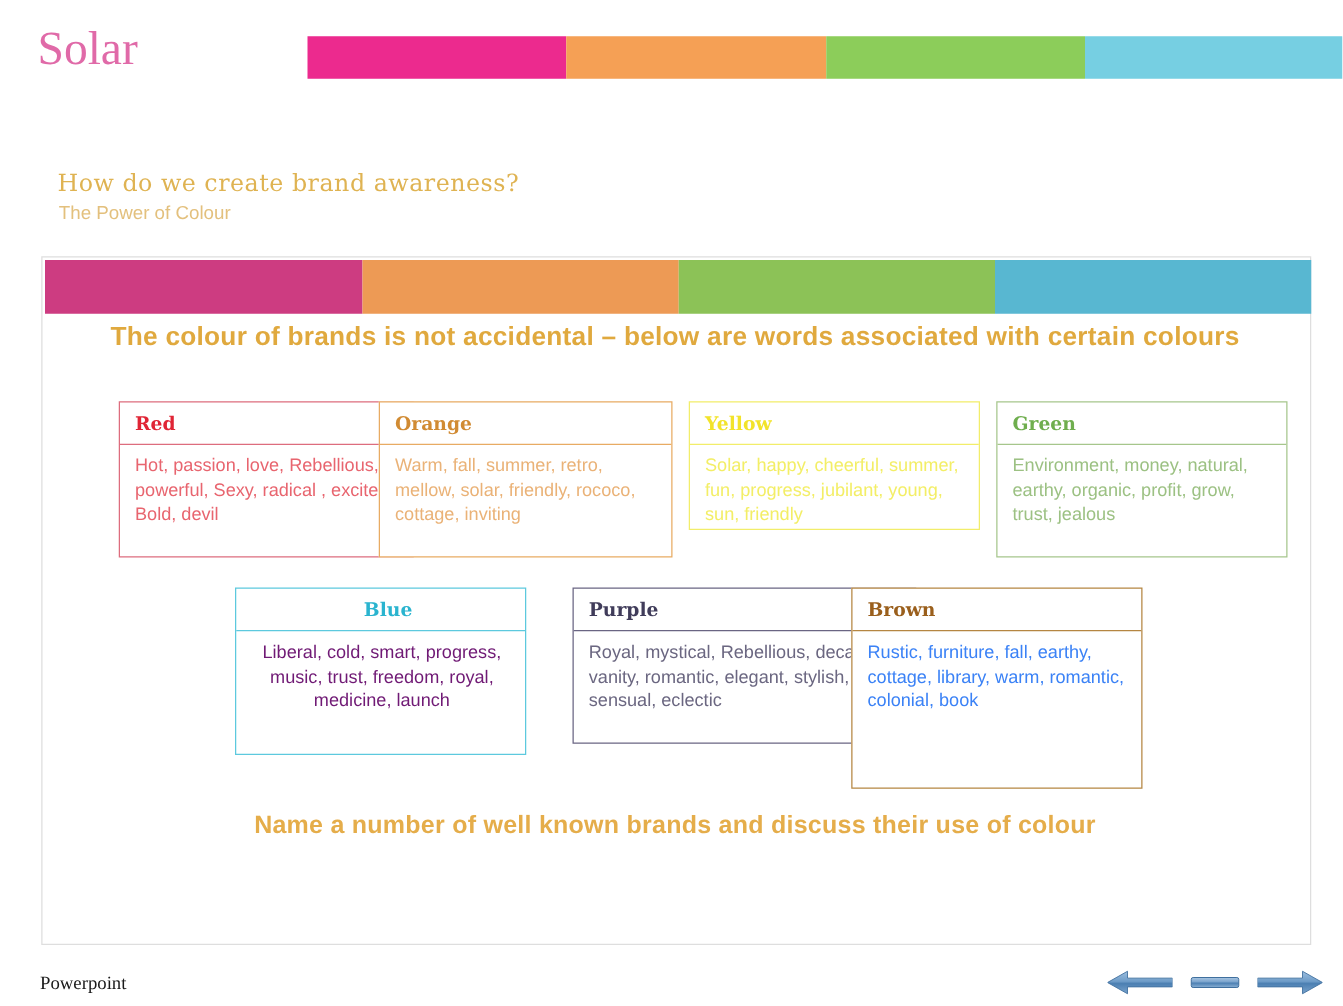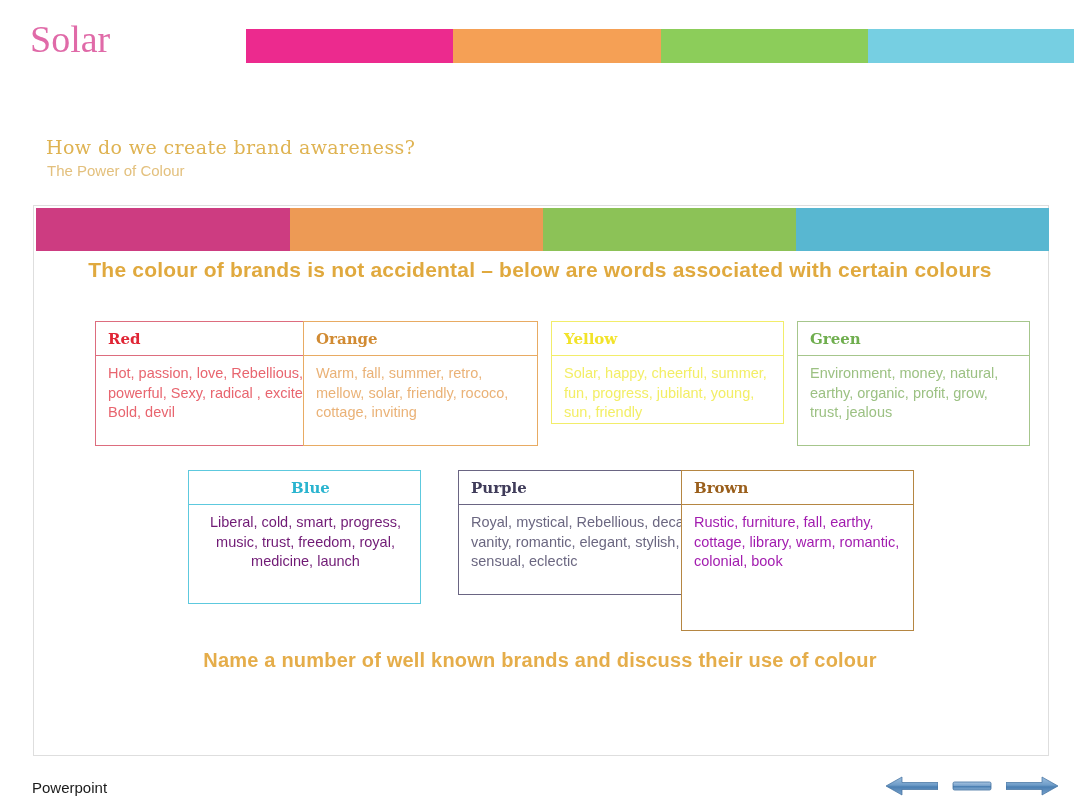--- a/index.html
+++ b/index.html
@@ -156,21 +156,21 @@
     font-weight: bold;
     color: #e5ad4a;
     letter-spacing: 0.2px;
   }
 
   
   #footer-label {
     position: absolute;
     left: 32px;
     top: 779px;
-    font-family: Liberation Sans, sans-serif;
+    font-family: Liberation Serif, serif;
     font-size: 15px;
     color: #1a1a1a;
   }
   #nav-controls {
     position: absolute;
     right: 16px;
     top: 775px;
     display: flex;
     align-items: center;
     gap: 14px;
@@ -230,21 +230,21 @@
   <div class="card-body" style="color: #701a75;">Liberal, cold, smart, progress, music, trust, freedom, royal, medicine, launch</div>
 </div>
 
 <div class="card" id="card-purple" style="border-color: rgb(106, 101, 131);">
   <div class="card-head" style="border-bottom-color: rgb(106, 101, 131); color: rgb(64, 60, 90);">Purple</div>
   <div class="card-body" style="color: rgb(107, 103, 129);">Royal, mystical, Rebellious, decadent, vanity, romantic, elegant, stylish, sensual, eclectic</div>
 </div>
 
 <div class="card" id="card-brown" style="border-color: rgb(181, 134, 66);">
   <div class="card-head" style="border-bottom-color: rgb(181, 134, 66); color: rgb(154, 95, 28);">Brown</div>
-  <div class="card-body" style="color: #a21caf;">Rustic, furniture, fall, earthy, cottage, library, warm, romantic, colonial, book</div>
+  <div class="card-body" style="color: #3b82f6;">Rustic, furniture, fall, earthy, cottage, library, warm, romantic, colonial, book</div>
 </div>
 
 <div id="footer-prompt" style="color: rgb(229, 173, 74);">Name a number of well known brands and discuss their use of colour</div>
 
 <div id="footer-label">Powerpoint</div>
 
 <div id="nav-controls">
   <span class="nav-btn">
     <svg width="52" height="22" viewBox="0 0 52 22">
       <defs>

